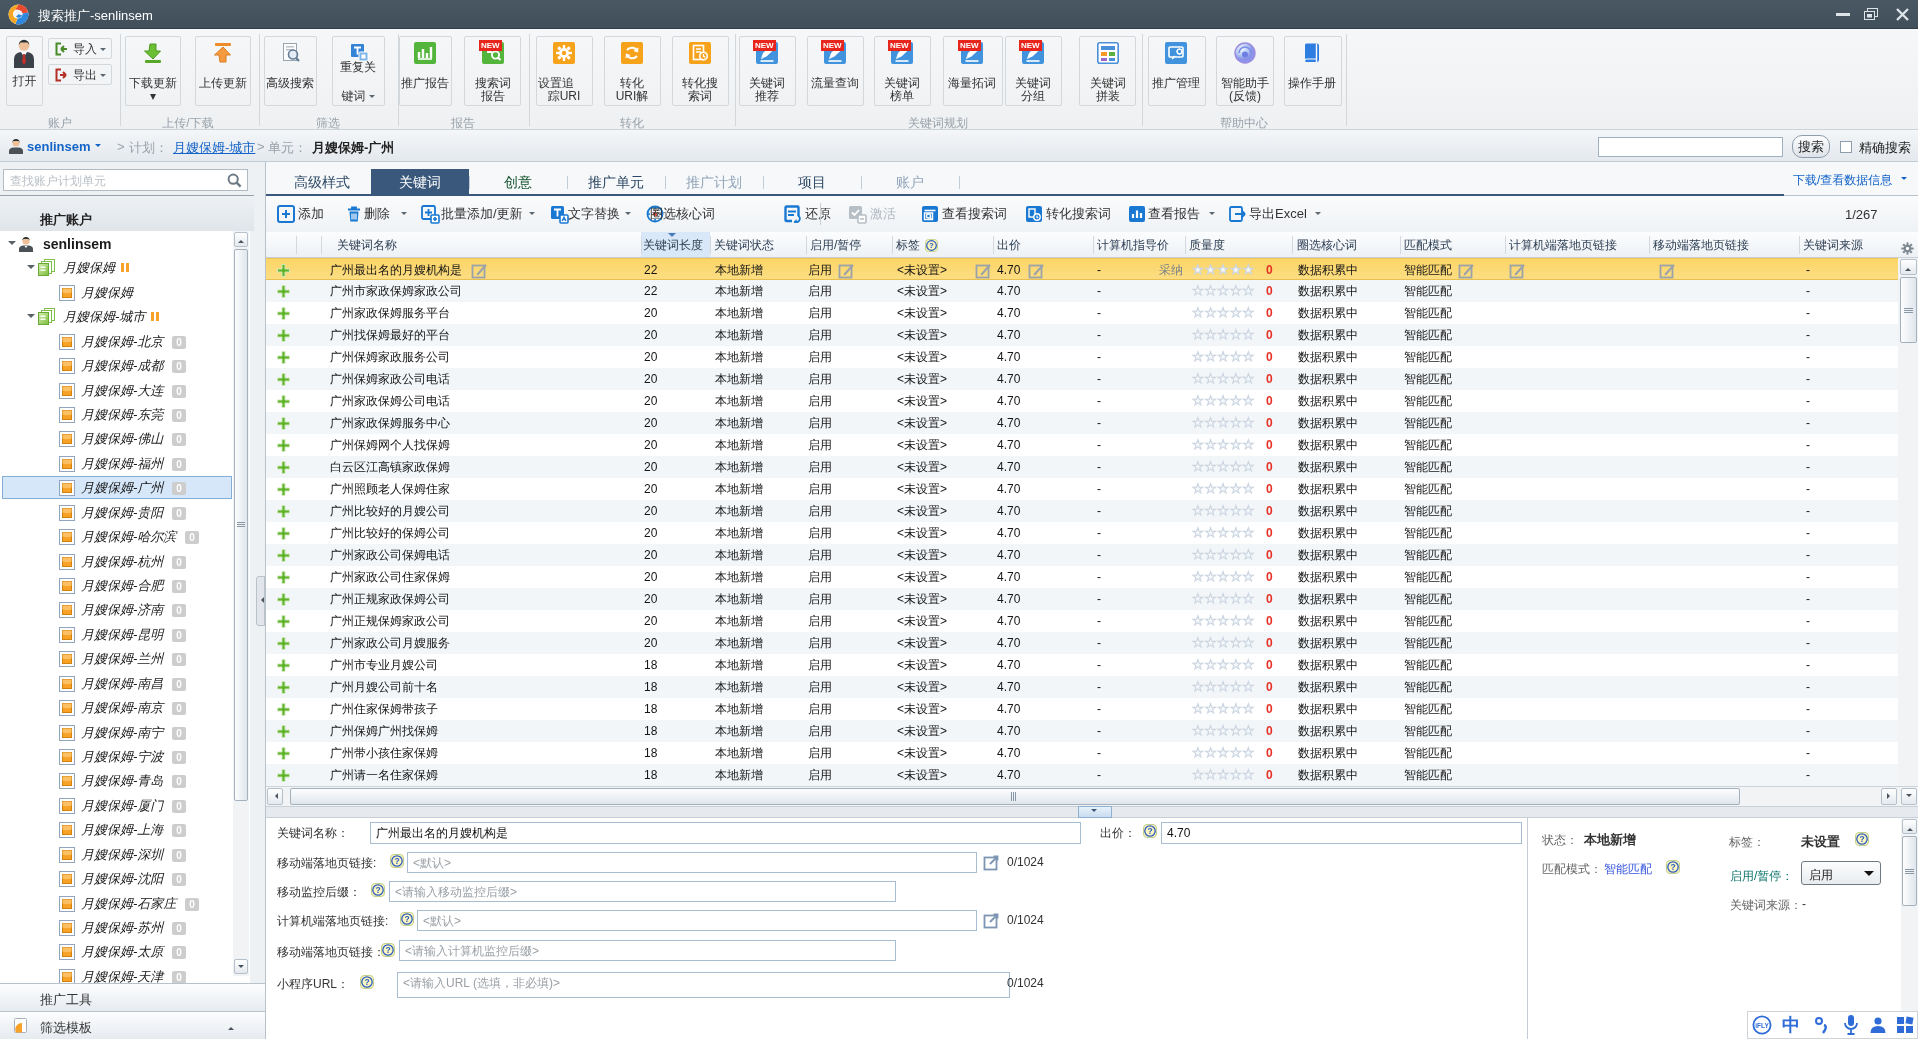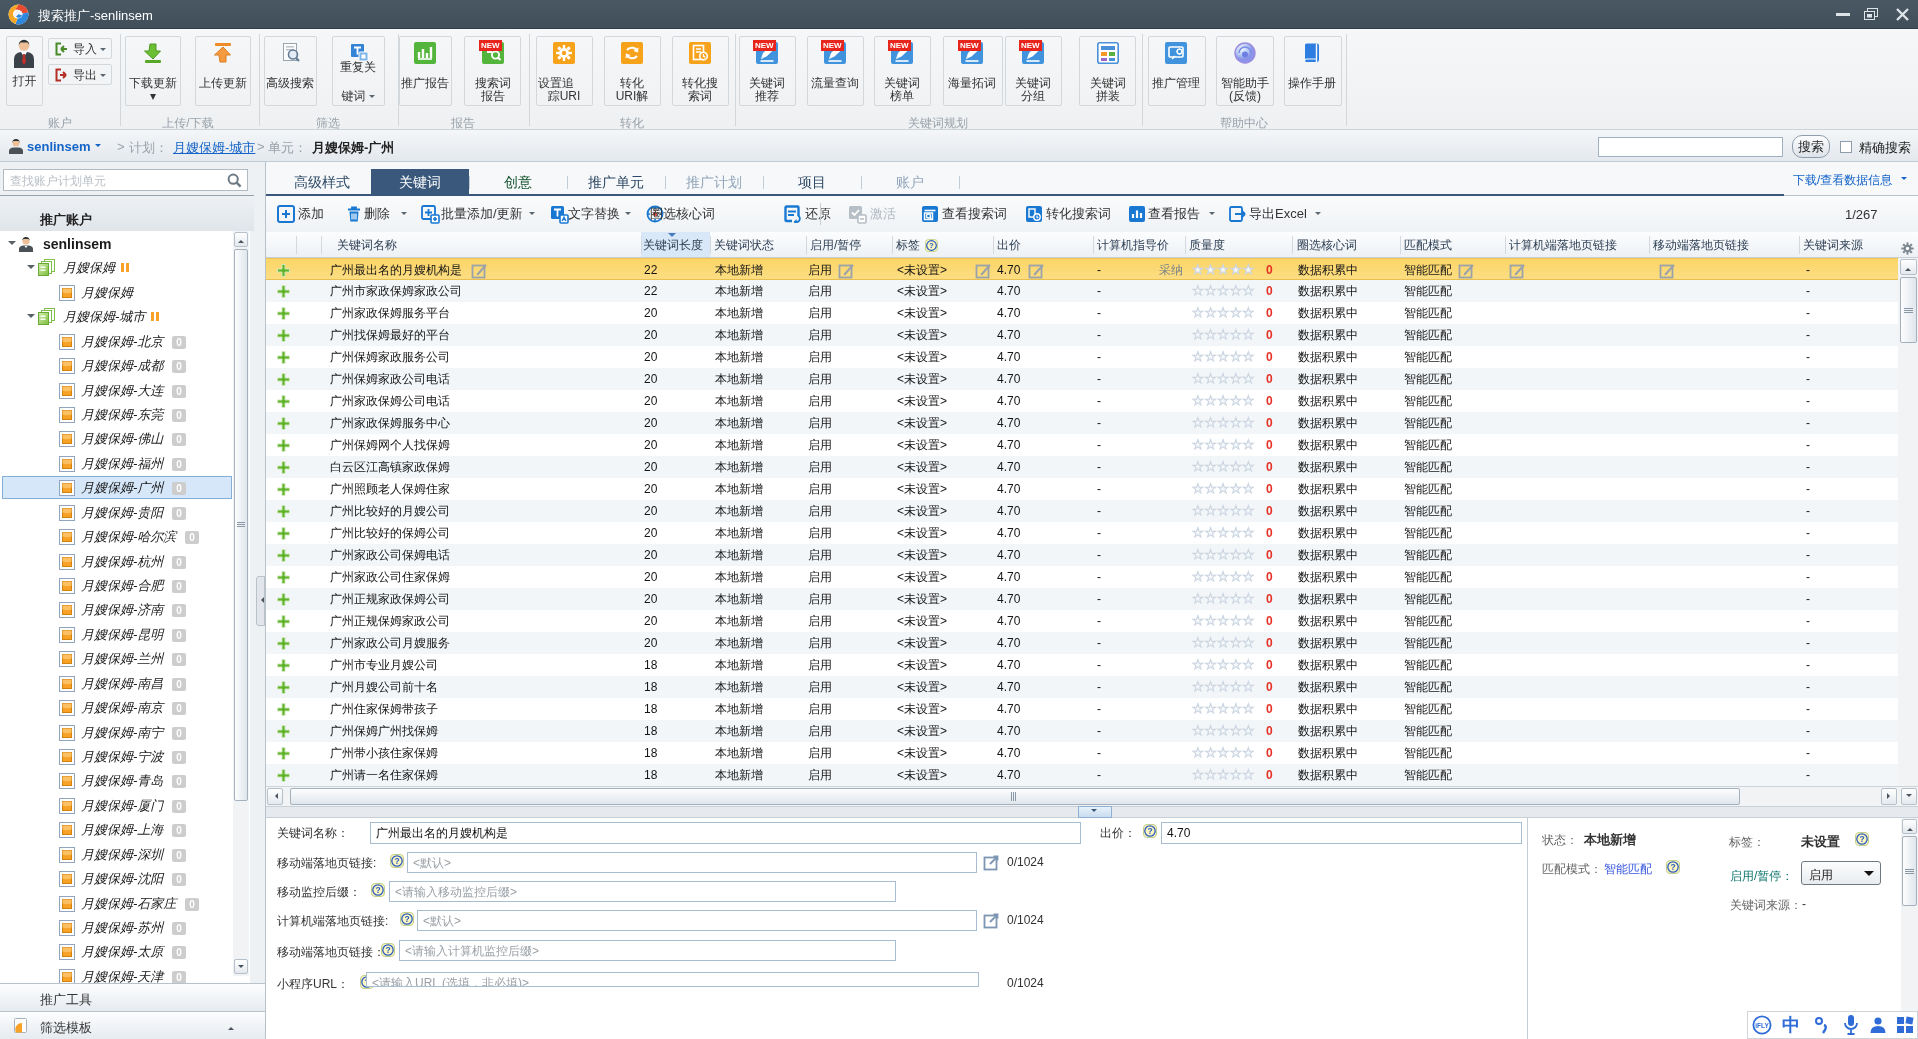--- a/index.html
+++ b/index.html
@@ -1276,21 +1276,21 @@
     <circle cx="7" cy="7" r="5.2" fill="none" stroke="#2a5cc0" stroke-width="1.3"></circle>
     <text x="7" y="10.2" font-size="8.5" font-weight="bold" fill="#2a5cc0" text-anchor="middle">?</text>
   </svg>
 <div class="fin ph" style="left:399px;top:940px;width:497px;height:21px">&lt;请输入计算机监控后缀&gt;</div>
 <span class="flb" style="left:277px;top:976px">小程序URL：</span>
 <svg class="abs" style="left:360px;top:975px" width="14" height="14" viewBox="0 0 14 14">
     <rect x="0.5" y="0.5" width="13" height="13" rx="3.5" fill="#fdf6c0" stroke="#c3cf8a"></rect>
     <circle cx="7" cy="7" r="5.2" fill="none" stroke="#2a5cc0" stroke-width="1.3"></circle>
     <text x="7" y="10.2" font-size="8.5" font-weight="bold" fill="#2a5cc0" text-anchor="middle">?</text>
   </svg>
-<div class="fin ph" style="left:366px;top:972px;width:613px;height:15px">&lt;请输入URL (选填，非必填)&gt;</div>
+<div class="fin ph" style="left:397px;top:972px;width:613px;height:26px">&lt;请输入URL (选填，非必填)&gt;</div>
 <span class="cnt" style="left:1007px;top:976px">0/1024</span>
 <span class="flb" style="left:1542px;top:832px;color:#666">状态：</span>
 <span class="flb" style="left:1584px;top:831px;font-weight:bold;font-size:13px">本地新增</span>
 <span class="flb" style="left:1729px;top:834px;color:#666">标签：</span>
 <span class="flb" style="left:1801px;top:833px;font-weight:bold;font-size:13px">未设置</span>
 <svg class="abs" style="left:1855px;top:832px" width="14" height="14" viewBox="0 0 14 14">
     <rect x="0.5" y="0.5" width="13" height="13" rx="3.5" fill="#fdf6c0" stroke="#c3cf8a"></rect>
     <circle cx="7" cy="7" r="5.2" fill="none" stroke="#2a5cc0" stroke-width="1.3"></circle>
     <text x="7" y="10.2" font-size="8.5" font-weight="bold" fill="#2a5cc0" text-anchor="middle">?</text>
   </svg>

